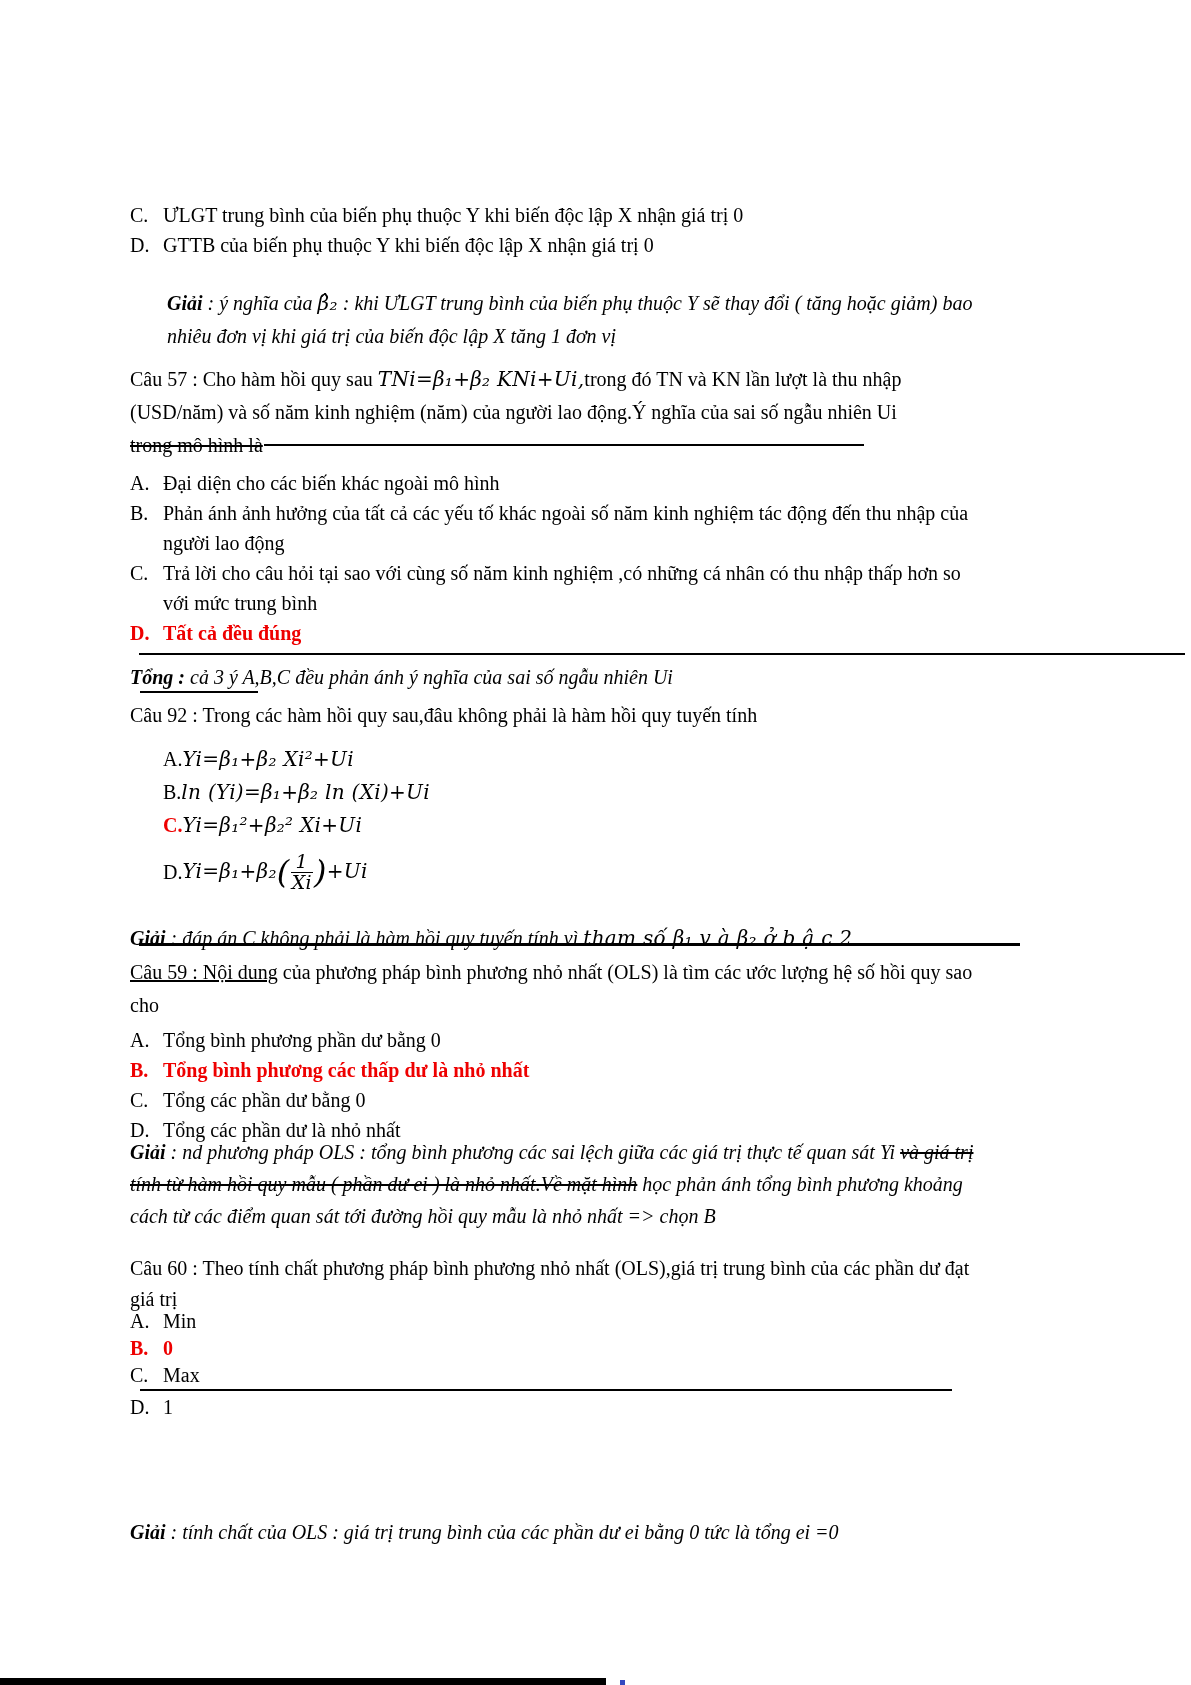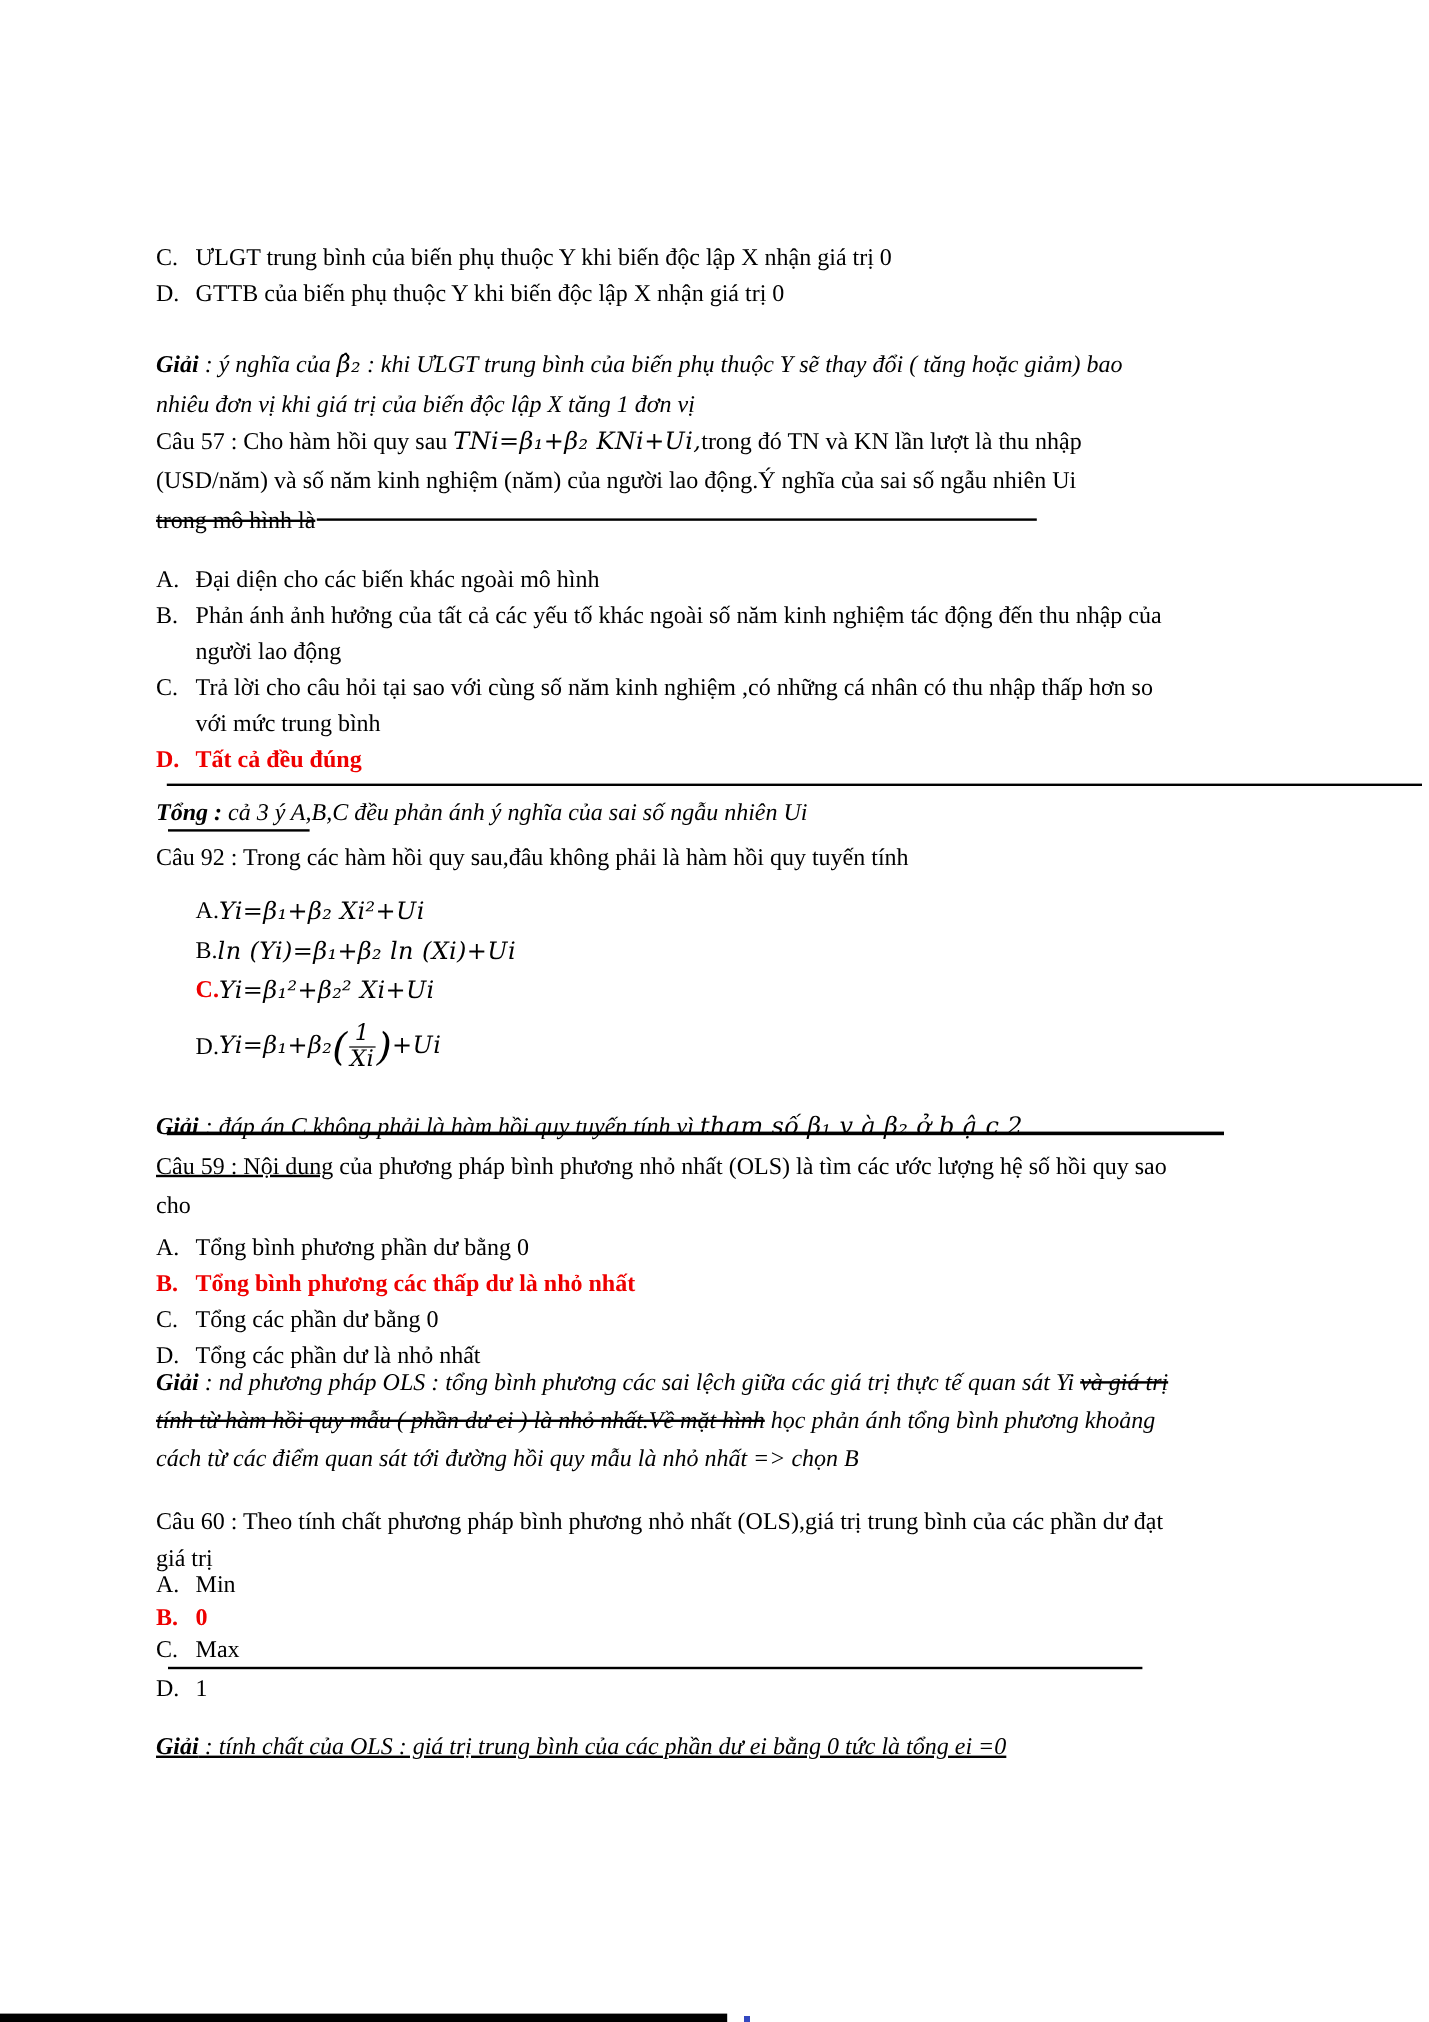--- a/index.html
+++ b/index.html
@@ -37,25 +37,25 @@
   <div class="opt">
     <span class="lt">C.</span>
     <span class="otext">ƯLGT trung bình của biến phụ thuộc Y khi biến độc lập X nhận giá trị 0</span>
   </div>
   <div class="opt">
     <span class="lt">D.</span>
     <span class="otext">GTTB của biến phụ thuộc Y khi biến độc lập X nhận giá trị 0</span>
   </div>
 </div>
 
-<div class="block exp" style="top:287px;">
+<div class="block exp" style="top:287px;margin-left:37px;">
   <span class="lead">Giải</span><span> : ý nghĩa của </span><span class="formula">β̂₂</span><span> : khi ƯLGT trung bình của biến phụ thuộc Y sẽ thay đổi ( tăng hoặc giảm) bao nhiêu đơn vị khi giá trị của biến độc lập X tăng 1 đơn vị</span>
 </div>
 
-<div class="block" style="top:351px;">
+<div class="block" style="top:363px;">
   <span>Câu 57 : Cho hàm hồi quy sau </span><span class="formula">TNi=β₁+β₂ KNi+Ui,</span><span>trong đó TN và KN lần lượt là thu nhập (USD/năm) và số năm kinh nghiệm (năm) của người lao động.Ý nghĩa của sai số ngẫu nhiên Ui </span>
   <div>
     <span class="strike">trong mô hình là</span><span class="strike-ext"></span>
   </div>
 </div>
 
 <div class="block opts" style="top:468px;">
   <div class="opt">
     <span class="lt">A.</span>
     <span class="otext">Đại diện cho các biến khác ngoài mô hình</span>
@@ -158,18 +158,18 @@
   </div>
 </div>
 <div class="rule" style="top:1389px;left:140px;width:812px;height:2px;"></div>
 <div class="block opts" style="top:1394px;line-height:27px;">
   <div class="opt">
     <span class="lt">D.</span>
     <span class="otext">1</span>
   </div>
 </div>
 
-<div class="block exp" style="top:1440px;text-decoration:underline;">
+<div class="block exp" style="top:1516px;">
   <span class="lead">Giải</span><span> : tính chất của OLS : giá trị trung bình của các phần dư ei bằng 0 tức là tổng ei =0</span>
 </div>
 
 <div class="bar" style="top:1678px;left:0;width:606px;height:7px;"></div>
 <div class="dot" style="top:1680px;left:620px;"></div>
 
 </body></html>

